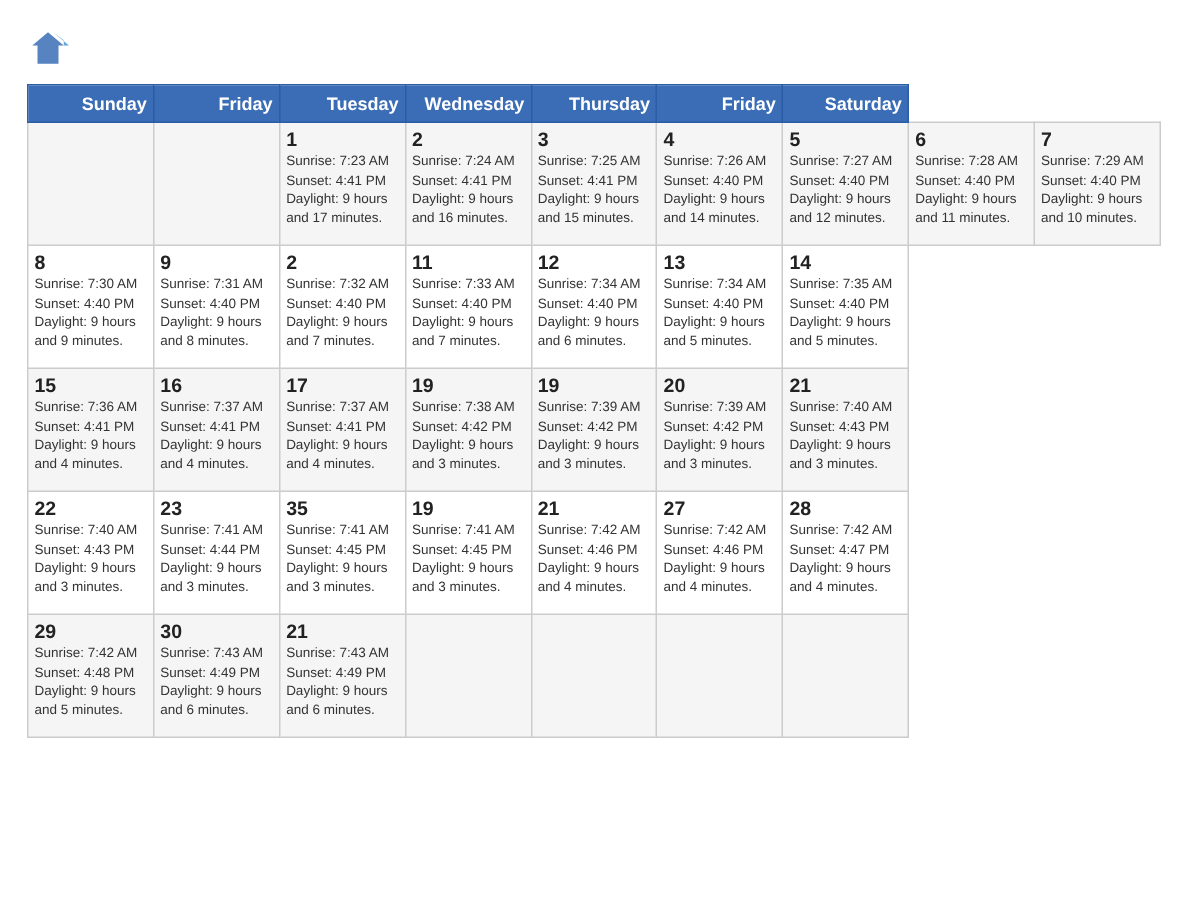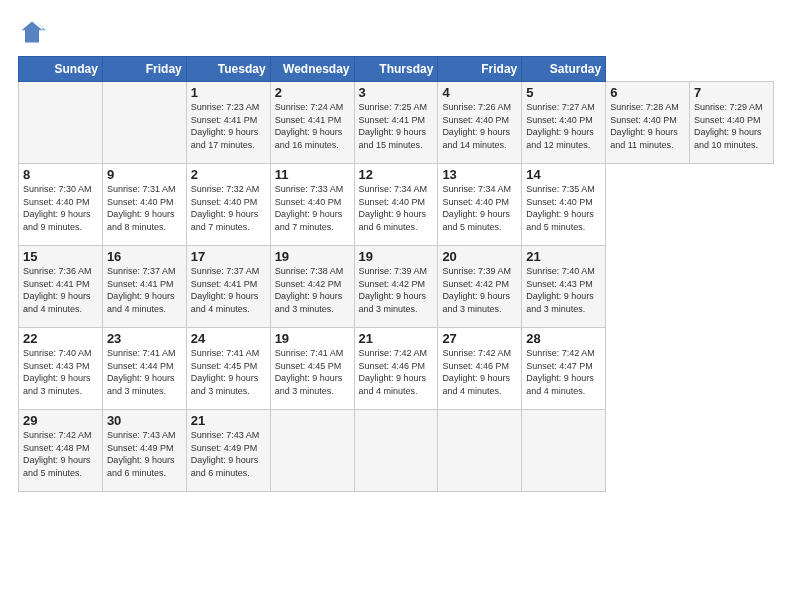--- a/index.html
+++ b/index.html
@@ -316,21 +316,21 @@
       </td>
           <td>
         <span class="day-num">23</span>
         <div class="day-info">
           Sunrise: 7:41 AM<br>
           Sunset: 4:44 PM<br>
           Daylight: 9 hours and 3 minutes.
         </div>
       </td>
           <td>
-        <span class="day-num">24</span>
+        <span class="day-num">35</span>
         <div class="day-info">
           Sunrise: 7:41 AM<br>
           Sunset: 4:45 PM<br>
           Daylight: 9 hours and 3 minutes.
         </div>
       </td>
           <td>
         <span class="day-num">19</span>
         <div class="day-info">
           Sunrise: 7:41 AM<br>

